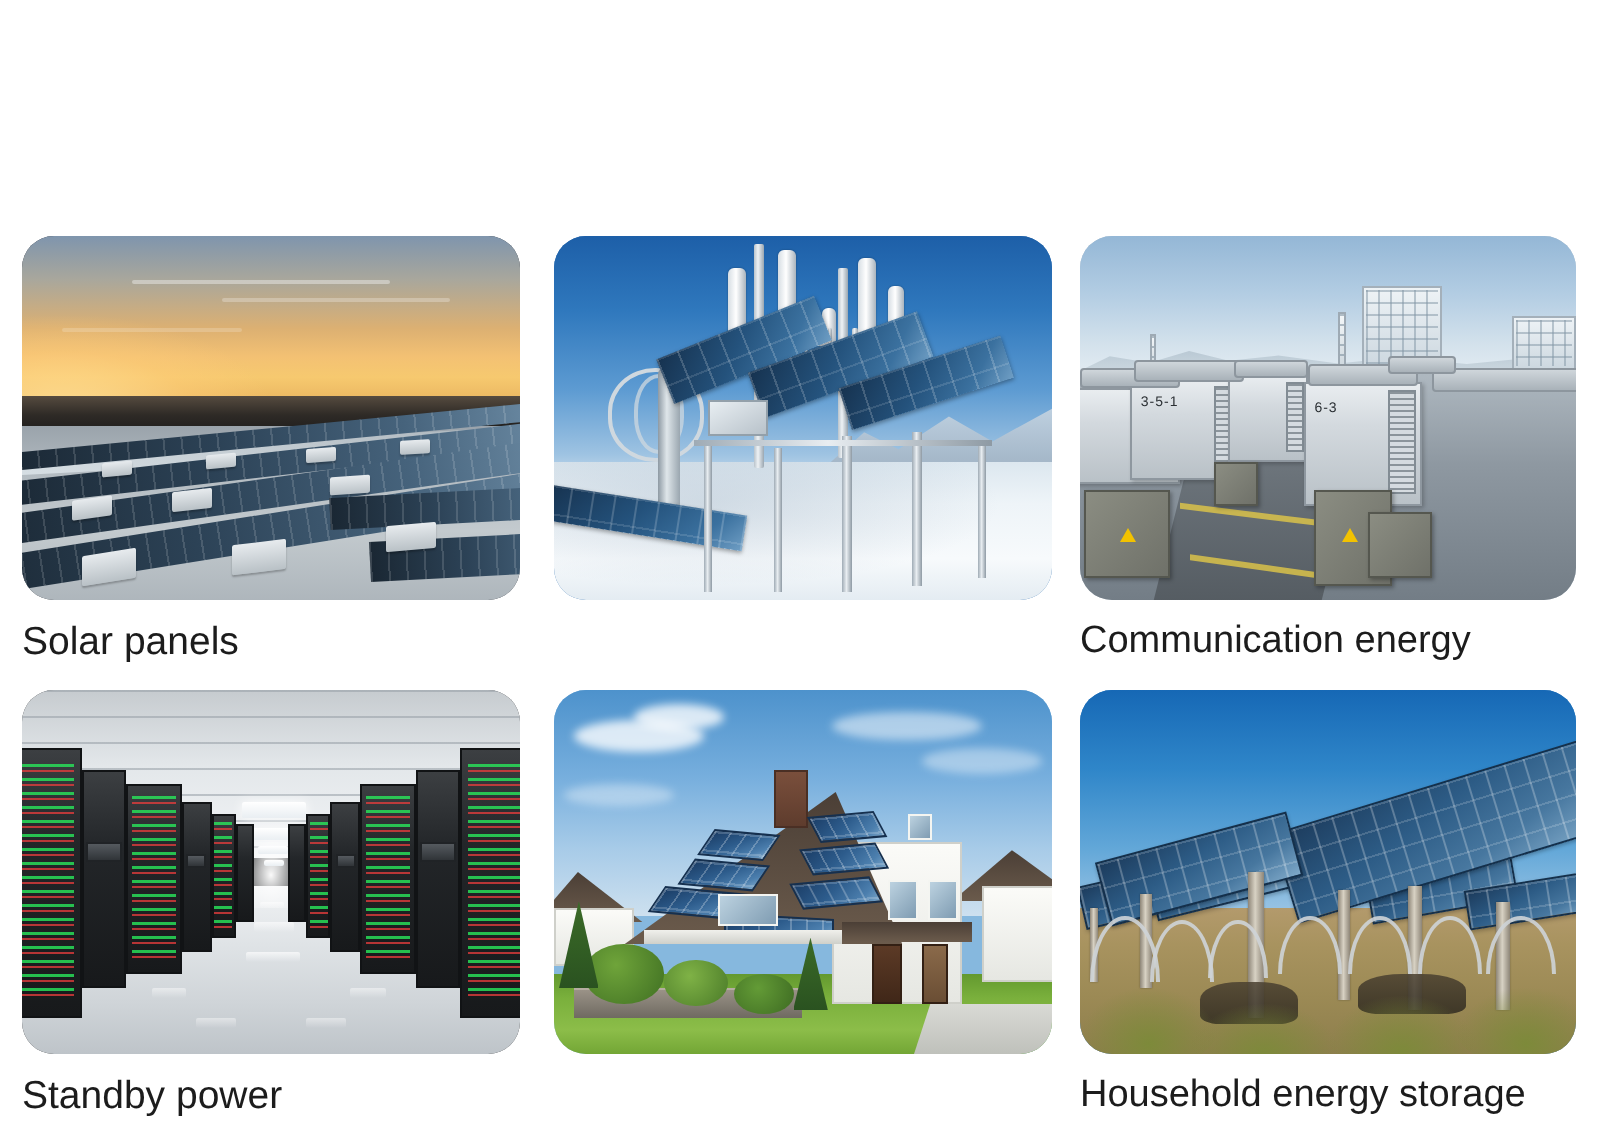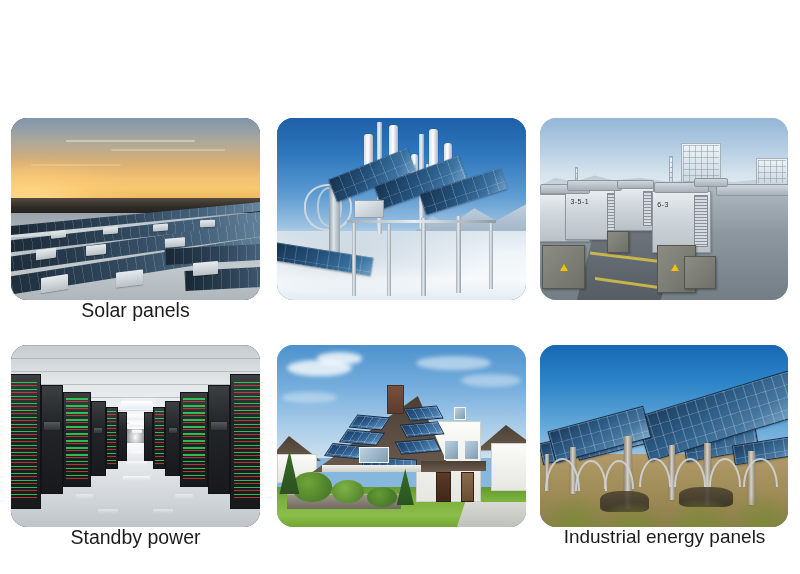--- a/index.html
+++ b/index.html
@@ -54,24 +54,24 @@
     position: relative;
     width: 249px; height: 182px;
     border-radius: 16px;
     overflow: hidden;
     background: #d8dde2;
   }
   .card.col3 .thumb { width: 248px; }
 
   .card-label {
     width: 100%;
-    text-align: center;
     font-size: 19.5px;
     color: #1c1c1c;
     line-height: 1.1;
+    padding-top: 11px;
     white-space: nowrap;
   }
   .card.col3 .card-label { font-size: 19px; }
   .card.col2.row2 .card-label { font-size: 19px; }
 
   
   .img-solarroof { background: #2c3038; }
   .sr-sky {
     position: absolute; left: 0; top: 0; width: 100%; height: 46%;
     background: linear-gradient(to bottom,
@@ -552,20 +552,21 @@
         <div class="ce-fan" style="left:71%;top:36%;width:30%;height:7%;"></div>
         <div class="ce-fan" style="left:62%;top:33%;width:14%;height:5%;"></div>
 
         <div class="ce-cab" style="left:1%;top:70%;width:17%;height:24%;"></div>
         <div class="ce-warn" style="left:8%;top:80%;"></div>
         <div class="ce-cab" style="left:47%;top:70%;width:16%;height:26%;"></div>
         <div class="ce-warn" style="left:53%;top:80%;"></div>
         <div class="ce-cab" style="left:58%;top:76%;width:13%;height:18%;"></div>
         <div class="ce-cab" style="left:27%;top:62%;width:9%;height:12%;"></div>
       </div>
+      <div class="card-label">Communication energy</div>
     </div>
 
     <div class="card col1 row2">
       <div class="thumb img-datacenter">
         <div class="dc-ceiling">
           <div class="dc-ceilgrid"></div>
           <div class="dc-ceilperp"></div>
         </div>
         <div class="dc-floor"></div>
         <div class="dc-vanish"></div>
@@ -693,17 +694,17 @@
         <div class="pf-hoop" style="left:68%;top:62%;width:13%;height:16%;"></div>
         <div class="pf-hoop" style="left:82%;top:62%;width:14%;height:16%;"></div>
 
         <div class="pf-dark" style="left:24%;top:80%;width:20%;height:12%;"></div>
         <div class="pf-dark" style="left:56%;top:78%;width:22%;height:11%;"></div>
         <div class="pf-grass" style="left:0%;top:82%;width:28%;height:22%;"></div>
         <div class="pf-grass" style="left:22%;top:86%;width:30%;height:20%;"></div>
         <div class="pf-grass" style="left:50%;top:84%;width:30%;height:22%;"></div>
         <div class="pf-grass" style="left:76%;top:82%;width:28%;height:22%;"></div>
       </div>
-      <div class="card-label">Industrial energy panels</div>
+      <div class="card-label">Household energy storage</div>
     </div>
 
   </div>
 </div>
 
 </body></html>

